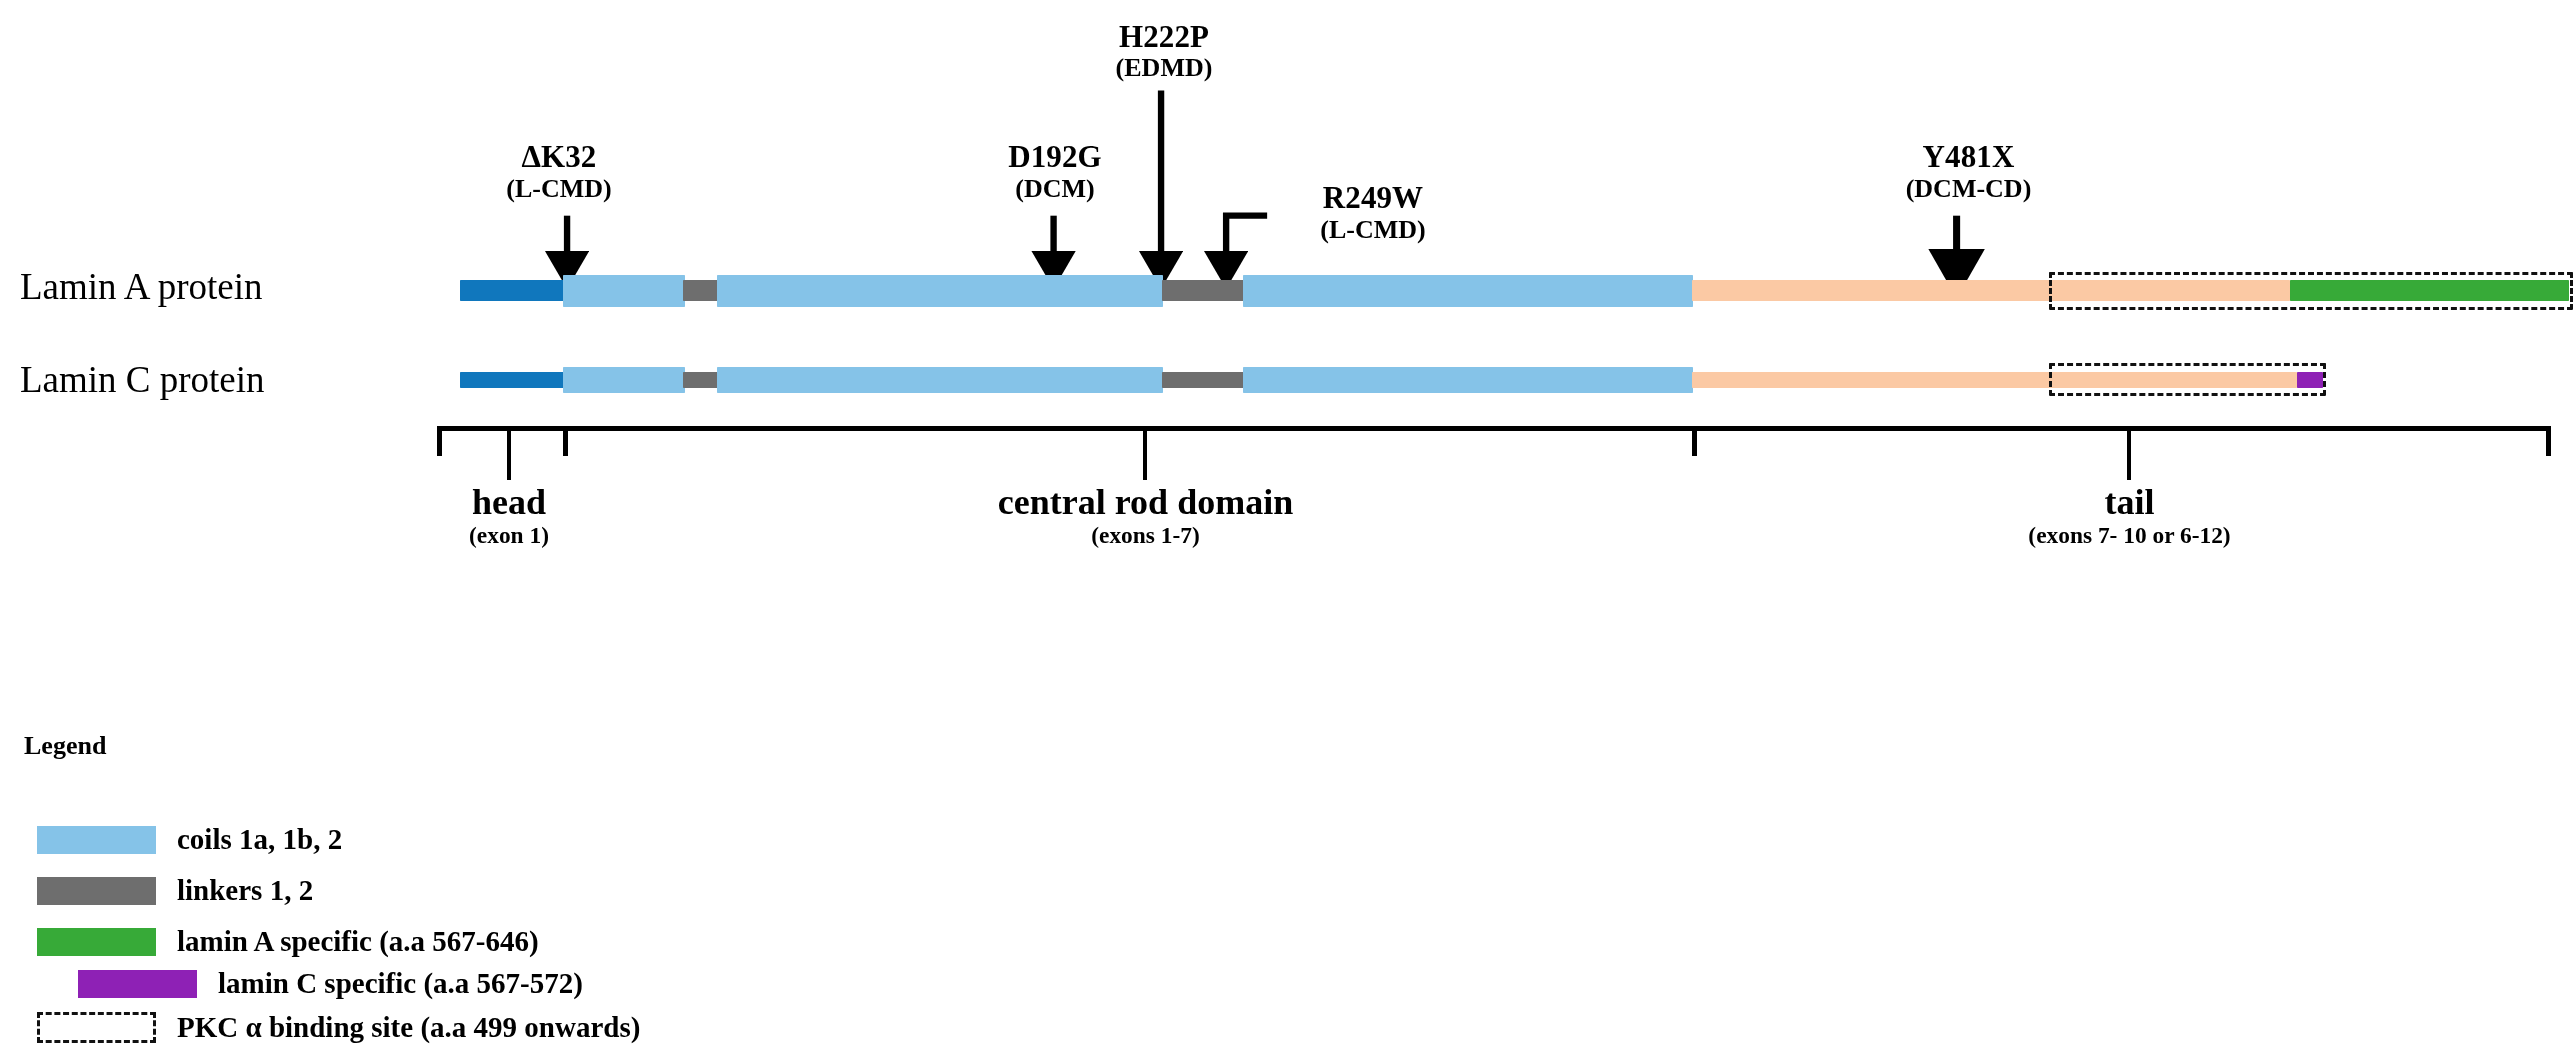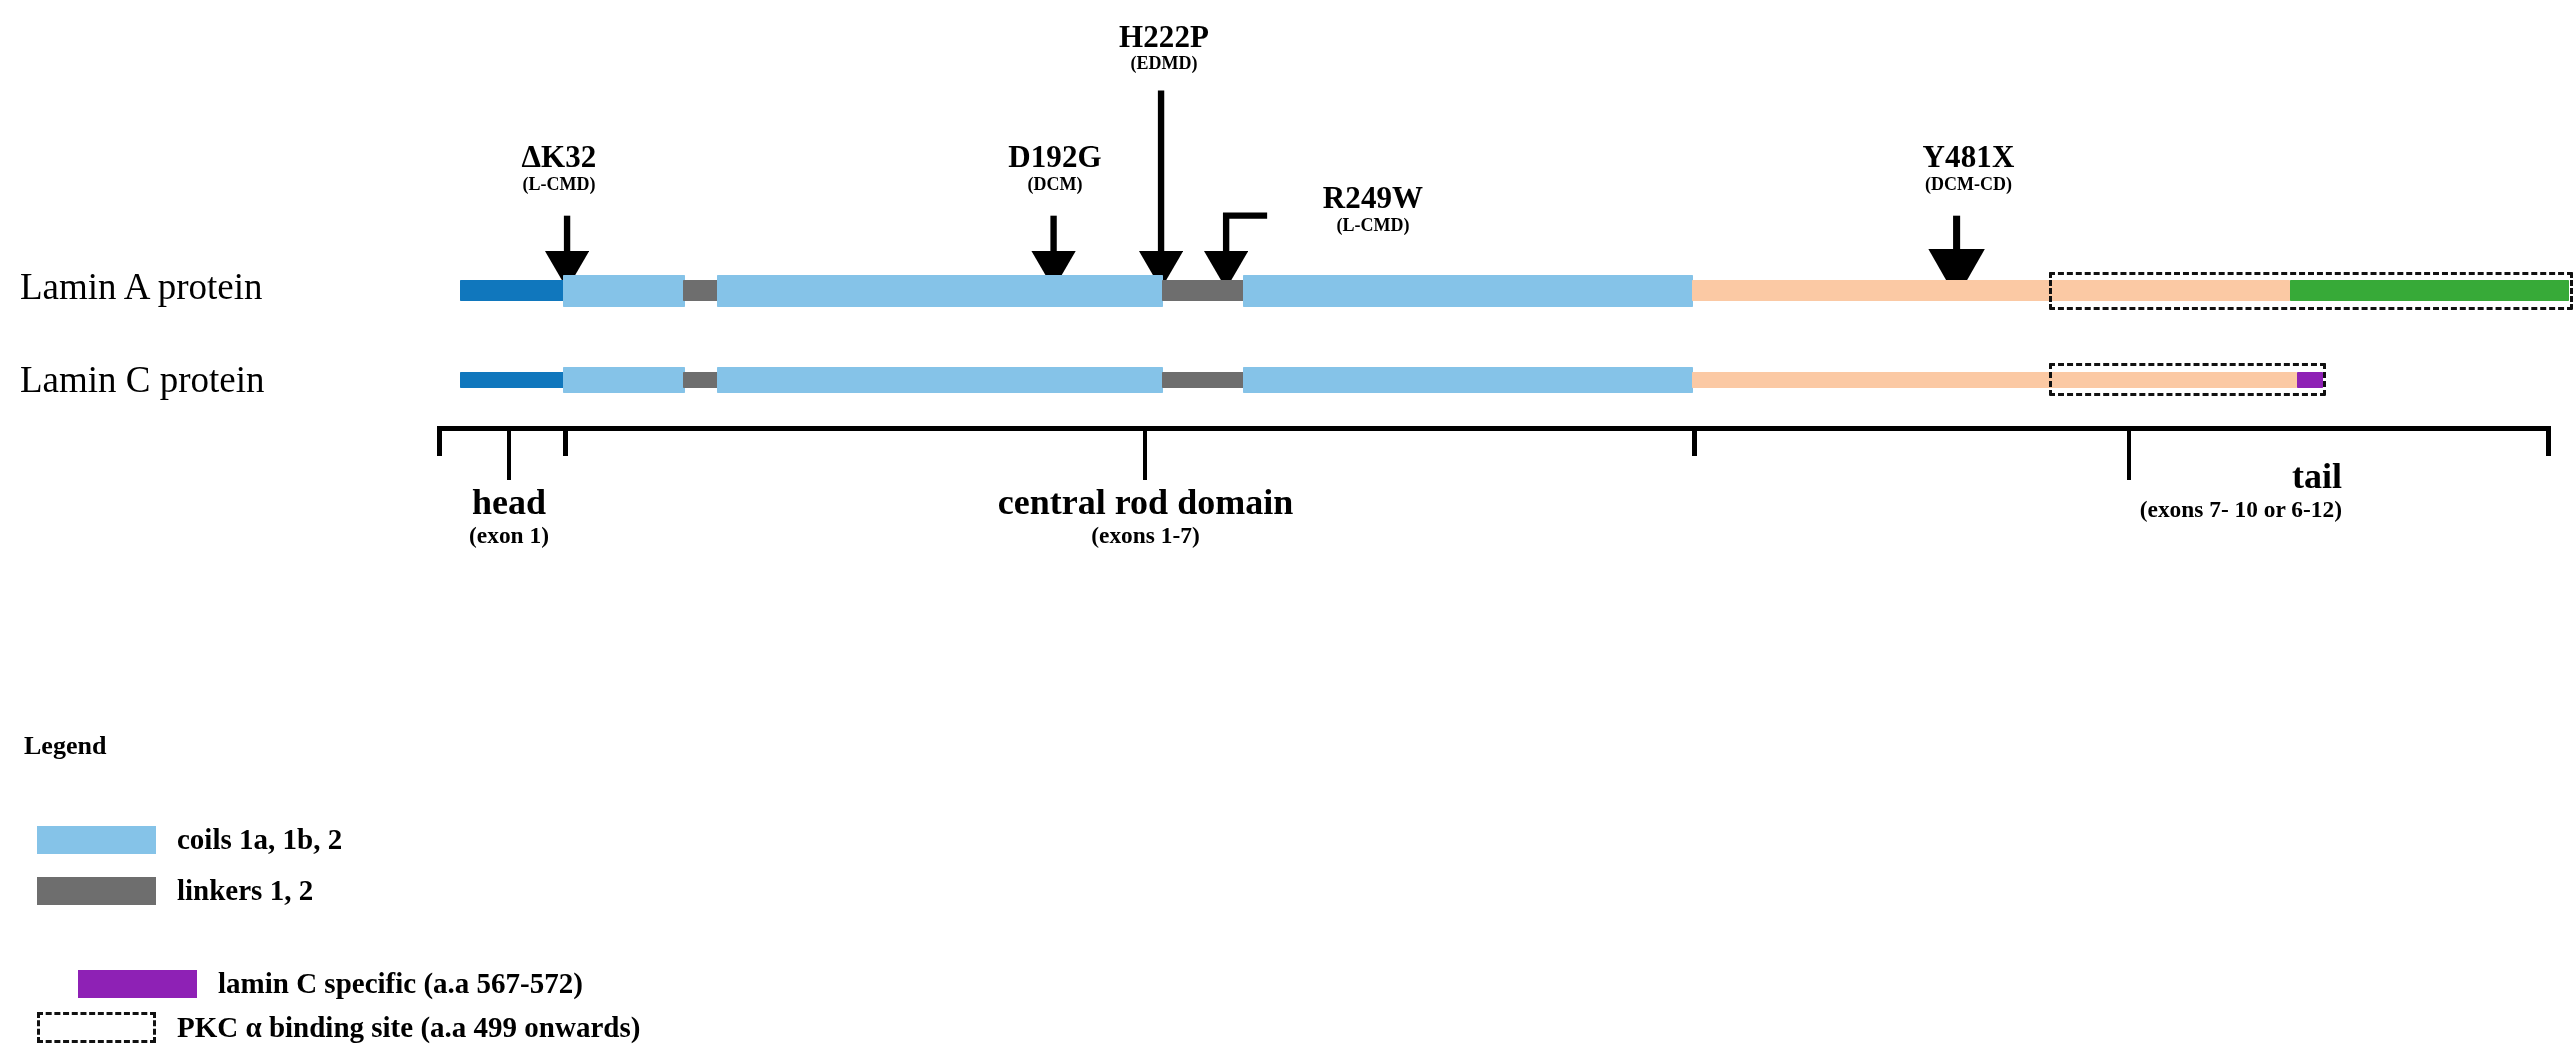--- a/index.html
+++ b/index.html
@@ -25,21 +25,21 @@
     white-space: nowrap;
     margin-top: 12px;
   }
   .mut-name {
     font-size: 31px;
     font-weight: 700;
     letter-spacing: 0.1px;
     display: block;
   }
   .mut-disease {
-    font-size: 18px;
+    font-size: 26px;
     font-weight: 700;
     display: block;
     margin-top: 1.4px;
   }
 
   
   .arrow-svg { position: absolute; overflow: visible; }
 
   
   .protein-name {
@@ -230,37 +230,41 @@
   <div class="bracket-line" style="left:2127px; top:429px; width:4.2px; height:51px;"></div>
 
   <div class="domain-label" style="left:403px; top:483px; width:212px;">
     <span class="domain-title">head</span>
     <span class="domain-sub">(exon 1)</span>
   </div>
   <div class="domain-label" style="left:933px; top:483px; width:425px;">
     <span class="domain-title">central rod domain</span>
     <span class="domain-sub">(exons 1-7)</span>
   </div>
-  <div class="domain-label" style="left:1917px; top:457px; width:425px;text-align:right;">
+  <div class="domain-label" style="left:1917px; top:483px; width:425px;">
     <span class="domain-title">tail</span>
     <span class="domain-sub">(exons 7- 10 or 6-12)</span>
   </div>
 
   <div class="legend-title" style="left:24px; top:733px;">Legend</div>
 
   <div class="legend-row" style="left:37px; top:823px;">
     <span class="legend-swatch" style="background:#85c3e8;"></span>
     <span class="legend-text">coils 1a, 1b, 2</span>
   </div>
 
   <div class="legend-row" style="left:37px; top:874px;">
     <span class="legend-swatch" style="background:#6e6e6e;"></span>
     <span class="legend-text">linkers 1, 2</span>
   </div>
 
+  <div class="legend-row" style="left:37px; top:925px;">
+    <span class="legend-swatch" style="background:#37aa38;"></span>
+    <span class="legend-text">lamin A specific (a.a 567-646)</span>
+  </div>
 
   <div class="legend-row" style="left:37px; top:967px;padding-left:41px;">
     <span class="legend-swatch" style="background:#8e21b5;"></span>
     <span class="legend-text">lamin C specific (a.a 567-572)</span>
   </div>
 
   <div class="legend-row" style="left:37px; top:1011px;">
     <span class="legend-swatch dashed"></span>
     <span class="legend-text">PKC α binding site (a.a 499 onwards)</span>
   </div>

